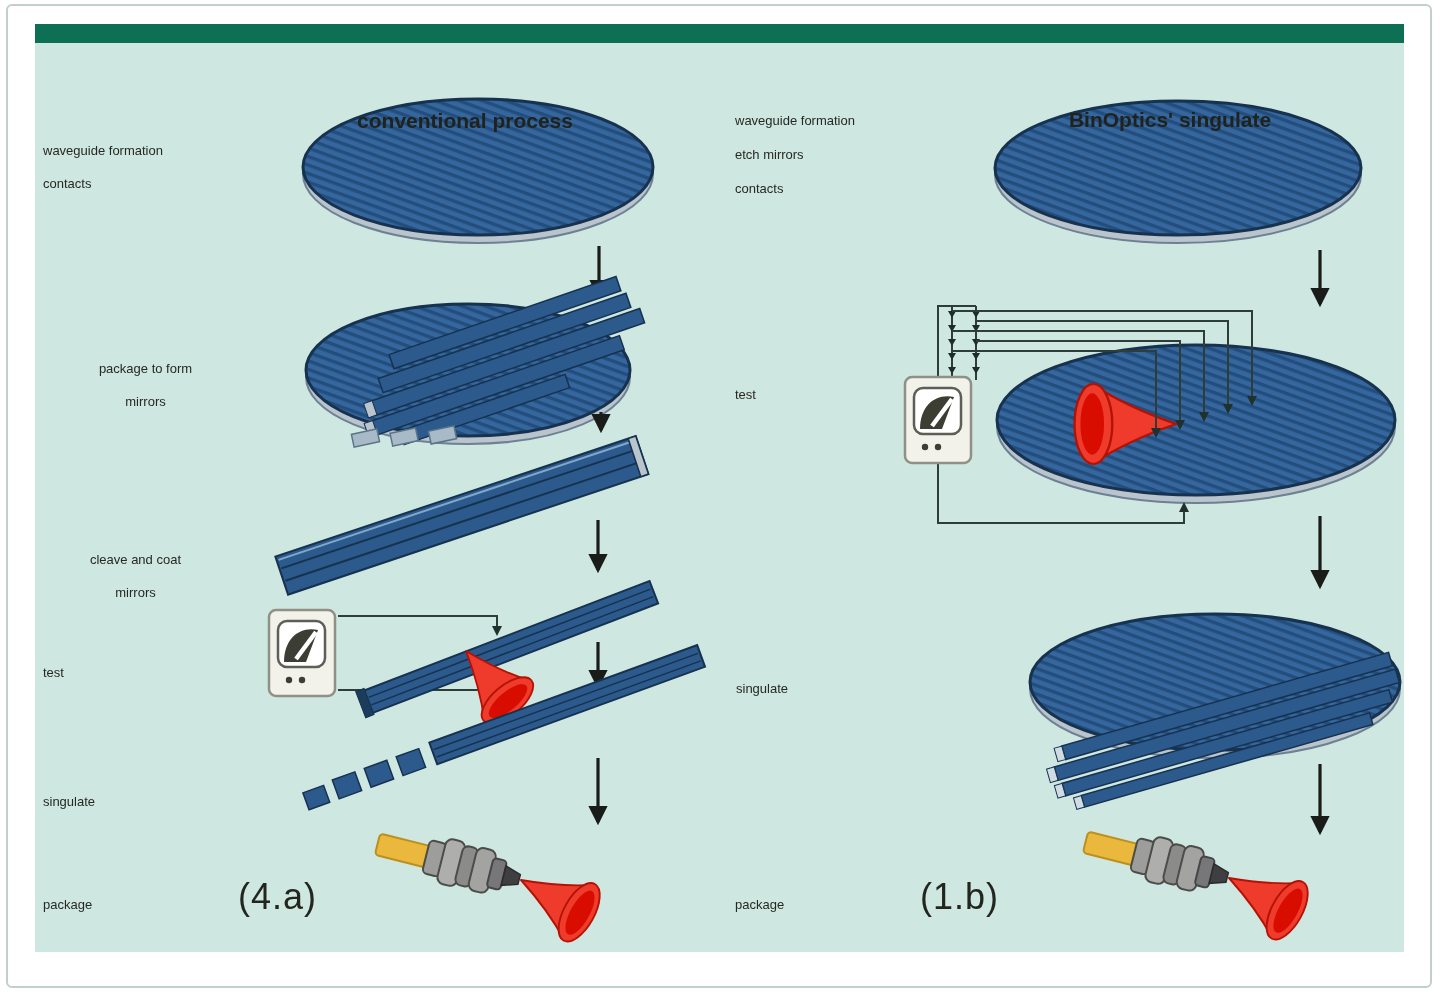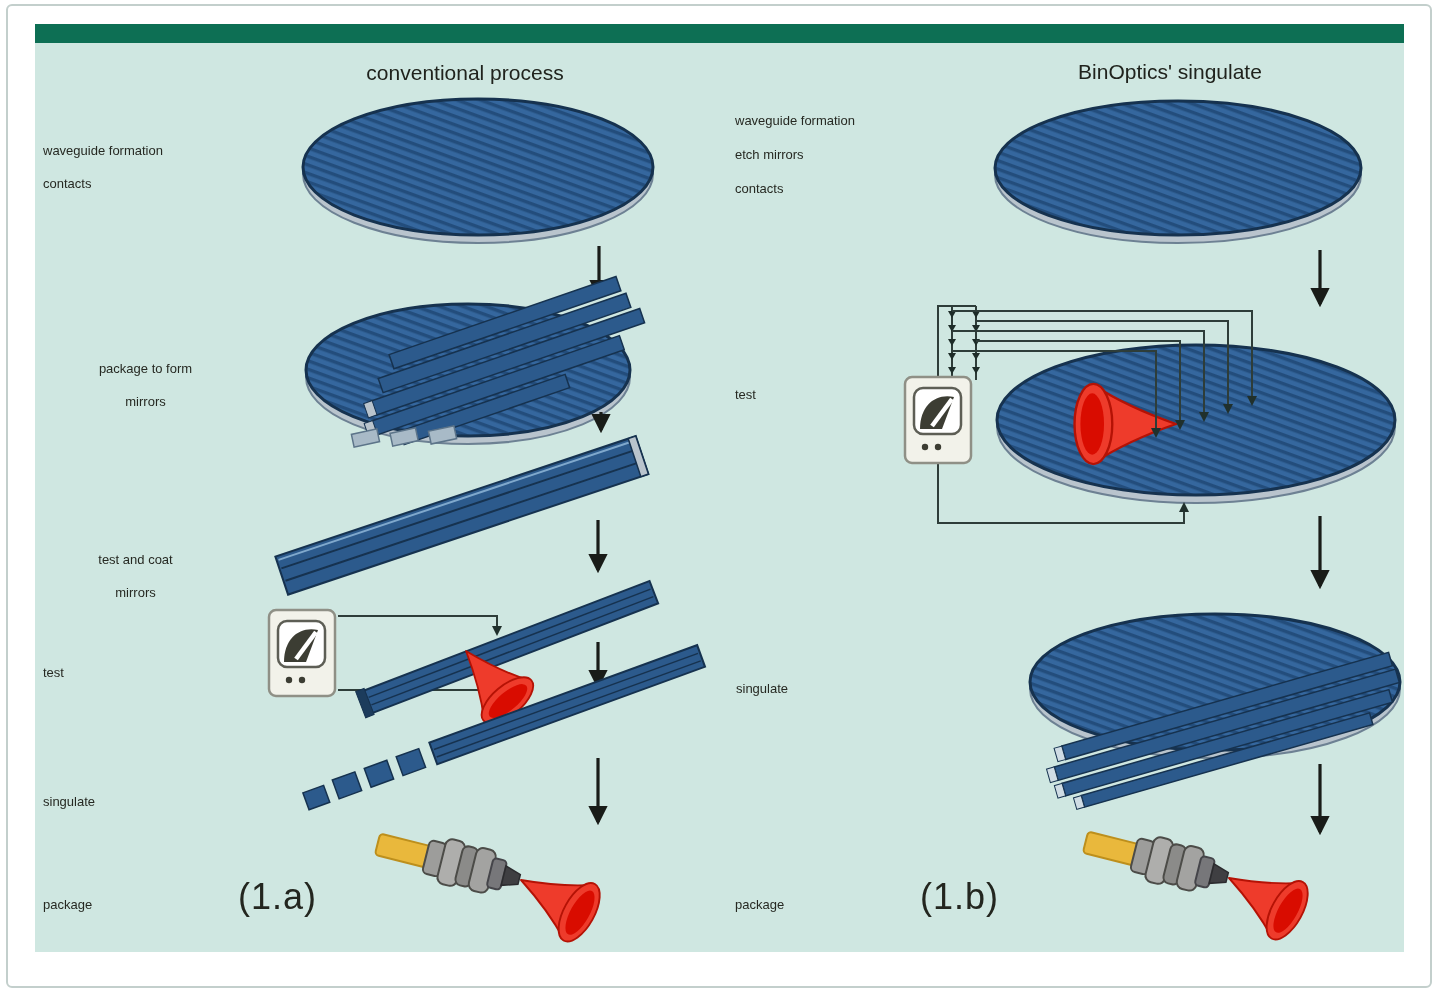--- a/index.html
+++ b/index.html
@@ -5,21 +5,21 @@
   html,body{margin:0;padding:0;background:#ffffff;}
   #stage{position:relative;width:1440px;height:997px;background:#ffffff;overflow:hidden;
          font-family:"Liberation Sans", sans-serif;}
   #panel{position:absolute;left:6px;top:4px;width:1422px;height:980px;background:#ffffff;
          border:2px solid #c3cfcc;border-radius:6px;}
   #greenbar{position:absolute;left:35px;top:24px;width:1369px;height:19px;background:#0d6f54;}
   #teal{position:absolute;left:35px;top:43px;width:1369px;height:909px;background:#cfe7e1;}
   svg#art{position:absolute;left:0;top:0;pointer-events:none;}
   .lbl{position:absolute;font-size:13px;line-height:33px;color:#262922;white-space:nowrap;}
   .ctr{text-align:center;}
-  .title{font-weight:normal;font-size:21px;color:#20231d;}
+  .title{font-weight:bold;font-size:21px;color:#20231d;margin-top:48px;}
   .cap{position:absolute;font-size:36px;letter-spacing:1px;color:#23261f;}
   .lh34{line-height:34px;}
 </style>
 </head>
 <body>
 
 <div id="stage">
   <div id="panel"></div>
   <div id="greenbar"></div>
   <div id="teal"></div>
@@ -184,27 +184,27 @@
 
   <div class="lbl" style="left:43px;top:134px;">
     <div>waveguide formation</div>
     <div>contacts</div>
   </div>
   <div class="lbl ctr" style="left:48px;top:352px;width:195px;">
     <div>package to form</div>
     <div>mirrors</div>
   </div>
   <div class="lbl ctr" style="left:38px;top:543px;width:195px;">
-    <div>test and coat</div>
+    <div>cleave and coat</div>
     <div>mirrors</div>
   </div>
   <div class="lbl" style="left:43px;top:656px;">test</div>
   <div class="lbl" style="left:43px;top:785px;">singulate</div>
   <div class="lbl" style="left:43px;top:888px;">package</div>
-  <div class="cap" style="left:238px;top:876px;">(1.a)</div>
+  <div class="cap" style="left:238px;top:876px;">(4.a)</div>
 
   <div class="lbl lh34" style="left:735px;top:104px;">
     <div>waveguide formation</div>
     <div>etch mirrors</div>
     <div>contacts</div>
   </div>
   <div class="lbl" style="left:735px;top:378px;">test</div>
   <div class="lbl" style="left:736px;top:672px;">singulate</div>
   <div class="lbl" style="left:735px;top:888px;">package</div>
   <div class="cap" style="left:920px;top:876px;">(1.b)</div>

